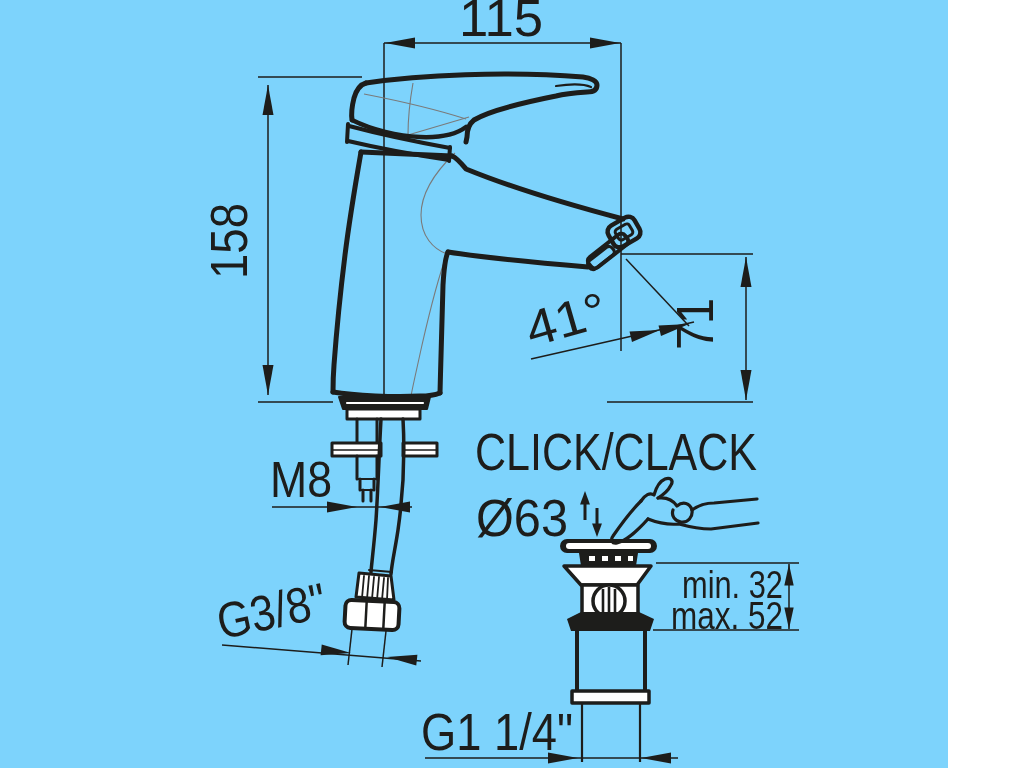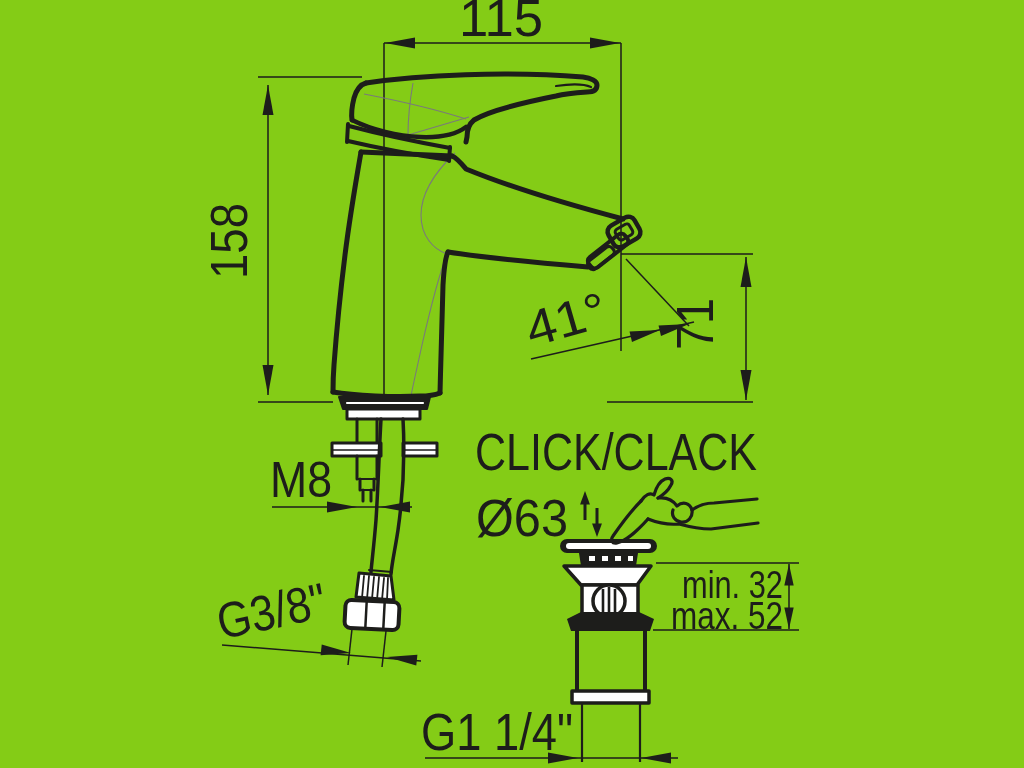--- a/index.html
+++ b/index.html
@@ -1,17 +1,17 @@
 <!DOCTYPE html>
 <html><head>
 <meta charset="utf-8">
 <style>
   html,body{margin:0;padding:0;background:#ffffff;}
-  .stage{position:relative;width:1024px;height:768px;background:#84cc16;overflow:hidden;
-         font-family:"Liberation Sans", sans-serif;}
+  .stage{position:relative;width:912px;height:768px;background:#7dd3fc;overflow:hidden;
+         font-family:"Liberation Sans", sans-serif;padding-left:36px;}
   svg{position:absolute;left:0;top:0;}
   text{fill:#1d1d1b;font-family:"Liberation Sans", sans-serif;}
   .dim{font-size:52px;}
   .dim-mid{font-size:50px;}
   .dim-sm{font-size:38px;}
 </style>
 </head>
 <body>
 
 <div class="stage">

